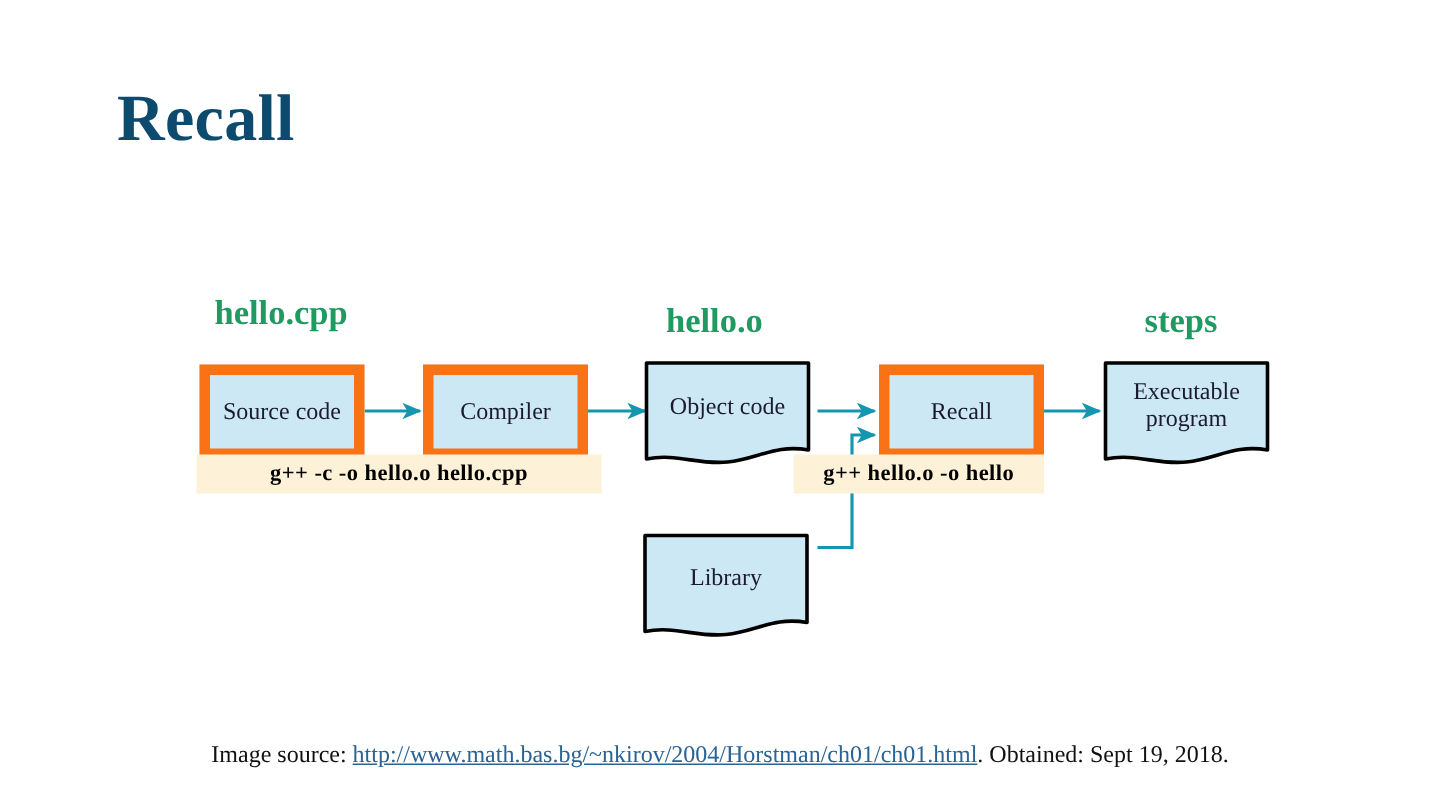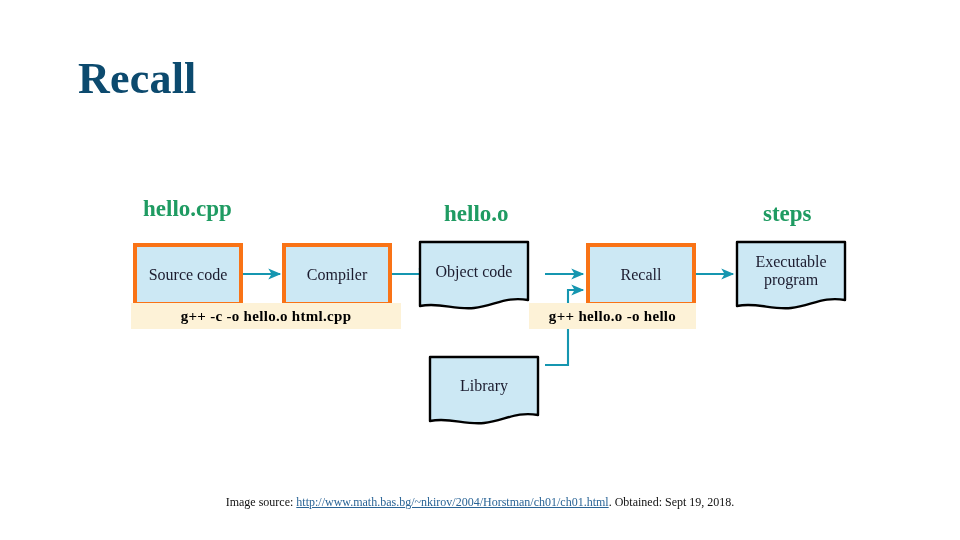--- a/index.html
+++ b/index.html
@@ -82,21 +82,21 @@
     text-align: center;
     font-size: 16px;
     color: #1b1b2e;
     line-height: 1.12;
     font-family: "Liberation Serif", "DejaVu Serif", serif;
   }
 
   
   .node.rect {
     background: #cce8f4;
-    border: 4px solid #f97316;
+    border: 7px solid #f97316;
   }
 
   
   .node.doc {
     background: transparent;
     border: none;
   }
   .node.doc .doc-text {
     position: relative;
     z-index: 2;
@@ -125,21 +125,21 @@
     z-index: 5;
   }
 
   
   .footer {
     position: absolute;
     left: 0;
     top: 495px;
     width: 960px;
     text-align: center;
-    font-size: 12px;
+    font-size: 16px;
     color: #111111;
     font-family: "Liberation Serif", "DejaVu Serif", serif;
   }
   .footer a {
     color: #2a6496;
     text-decoration: underline;
   }
 </style>
 </head>
 <body>
@@ -172,21 +172,21 @@
   </svg>
 
   <div class="node rect" style="left:133px; top:243px; width:110px; height:63px;">
     <span>Source code</span>
   </div>
 
   <div class="node rect" style="left:282px; top:243px; width:110px; height:63px;align-items:center;">
     <span>Compiler</span>
   </div>
 
-  <div class="node doc" style="left:418px; top:240px; width:112px; height:72px;">
+  <div class="node doc" style="left:429px; top:240px; width:112px; height:72px;">
     <svg class="doc-shape" width="112" height="72" viewBox="0 0 112 72">
       <path d="M2,2 L110,2 L110,60 C88,56 76,66 56,68 C36,70 22,62 2,66 Z" fill="#cce8f4" stroke="#000000" stroke-width="2.4" stroke-linejoin="round"></path>
     </svg>
     <span class="doc-text" style="margin-bottom:8px;">Object code</span>
   </div>
 
   <div class="node rect" style="left:586px; top:243px; width:110px; height:63px;">
     <span>Recall</span>
   </div>
 
@@ -201,21 +201,21 @@
   </div>
 
   <div class="node doc" style="left:428px; top:355px; width:112px; height:72px;">
     <svg class="doc-shape" width="112" height="72" viewBox="0 0 112 72">
       <path d="M2,2 L110,2 L110,60 C88,56 76,66 56,68 C36,70 22,62 2,66 Z" fill="#cce8f4" stroke="#000000" stroke-width="2.4" stroke-linejoin="round"></path>
     </svg>
     <span class="doc-text" style="margin-bottom:10px;">Library</span>
   </div>
 
   <div class="cmd" style="left:131px; top:303px; width:270px; height:26px;">
-    <span>g++ -c -o hello.o html.cpp</span>
+    <span>g++ -c -o hello.o hello.cpp</span>
   </div>
 
   <div class="cmd" style="left:529px; top:303px; width:167px; height:26px;">
     <span>g++ hello.o -o hello</span>
   </div>
 
   <div class="footer">
     <span>Image source: </span><a href="#">http://www.math.bas.bg/~nkirov/2004/Horstman/ch01/ch01.html</a><span>. Obtained: Sept 19, 2018.</span>
   </div>
 

